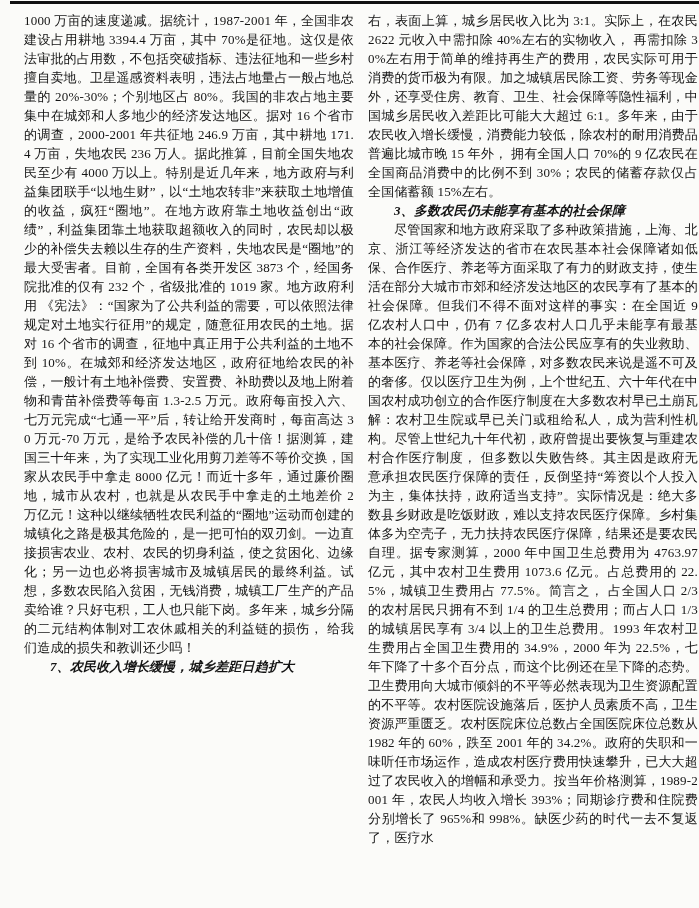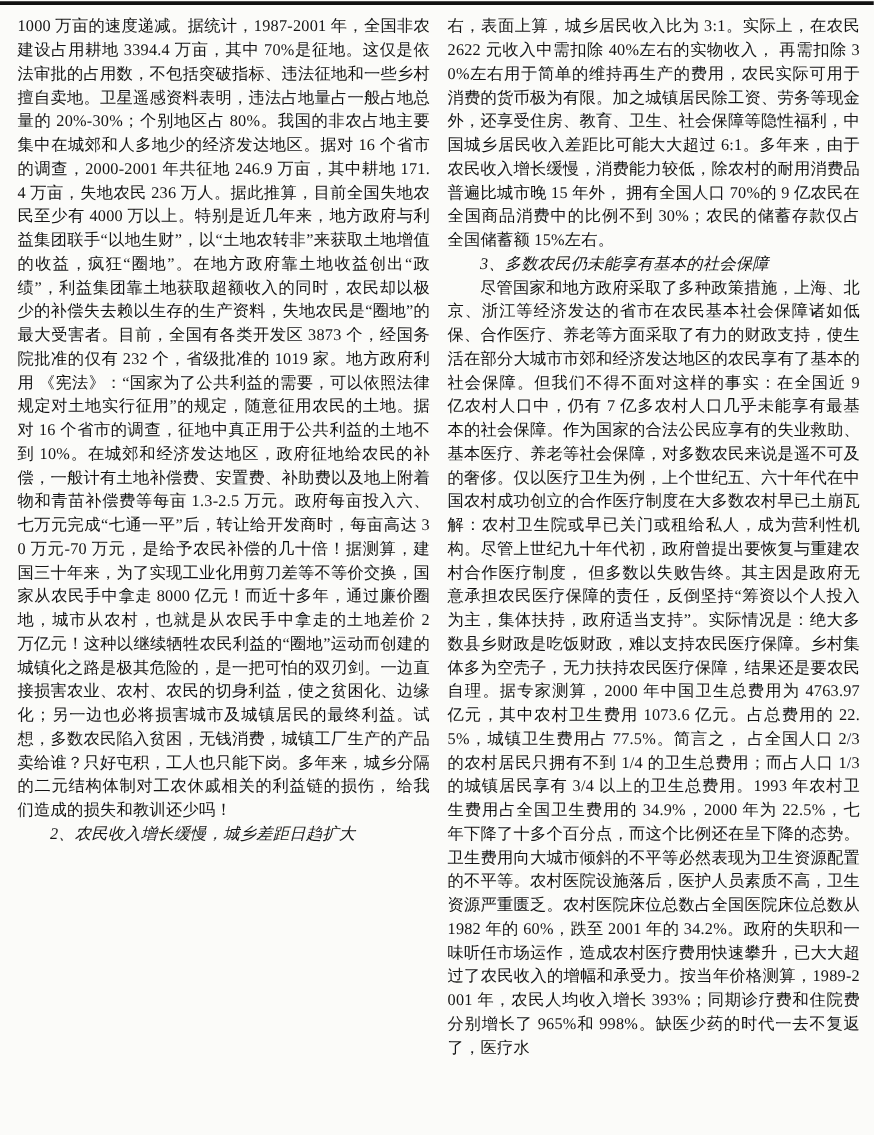--- a/index.html
+++ b/index.html
@@ -11,20 +11,21 @@
     height: 908px;
     background: #fafaf8;
     position: relative;
     overflow: hidden;
     font-family: "Liberation Serif", serif;
   }
   .page {
     position: absolute;
     inset: 0;
     background: #fbfbf9;
+    margin-left: 10px;
   }
   .top-rule {
     position: absolute;
     top: 1px;
     left: 0;
     width: 699px;
     height: 3px;
     background: #111111;
   }
   .columns {
@@ -47,33 +48,33 @@
     margin: 0;
     word-break: break-all;
   }
   .para-indent {
     text-indent: 2em;
   }
   .section-heading {
     margin: 0;
     text-indent: 2em;
     font-style: italic;
-    font-weight: 400;
+    font-weight: 700;
     word-break: break-all;
   }
 </style>
 </head>
 <body>
 
 <div class="page">
   <div class="top-rule"></div>
   <div class="columns">
     <div class="col">
       <p>1000 万亩的速度递减。据统计，1987-2001 年，全国非农建设占用耕地 3394.4 万亩，其中 70%是征地。这仅是依法审批的占用数，不包括突破指标、违法征地和一些乡村擅自卖地。卫星遥感资料表明，违法占地量占一般占地总量的 20%-30%；个别地区占 80%。我国的非农占地主要集中在城郊和人多地少的经济发达地区。据对 16 个省市的调查，2000-2001 年共征地 246.9 万亩，其中耕地 171.4 万亩，失地农民 236 万人。据此推算，目前全国失地农民至少有 4000 万以上。特别是近几年来，地方政府与利益集团联手“以地生财”，以“土地农转非”来获取土地增值的收益，疯狂“圈地”。在地方政府靠土地收益创出“政绩”，利益集团靠土地获取超额收入的同时，农民却以极少的补偿失去赖以生存的生产资料，失地农民是“圈地”的最大受害者。目前，全国有各类开发区 3873 个，经国务院批准的仅有 232 个，省级批准的 1019 家。地方政府利用 《宪法》：“国家为了公共利益的需要，可以依照法律规定对土地实行征用”的规定，随意征用农民的土地。据对 16 个省市的调查，征地中真正用于公共利益的土地不到 10%。在城郊和经济发达地区，政府征地给农民的补偿，一般计有土地补偿费、安置费、补助费以及地上附着物和青苗补偿费等每亩 1.3-2.5 万元。政府每亩投入六、七万元完成“七通一平”后，转让给开发商时，每亩高达 30 万元-70 万元，是给予农民补偿的几十倍！据测算，建国三十年来，为了实现工业化用剪刀差等不等价交换，国家从农民手中拿走 8000 亿元！而近十多年，通过廉价圈地，城市从农村，也就是从农民手中拿走的土地差价 2 万亿元！这种以继续牺牲农民利益的“圈地”运动而创建的城镇化之路是极其危险的，是一把可怕的双刃剑。一边直接损害农业、农村、农民的切身利益，使之贫困化、边缘化；另一边也必将损害城市及城镇居民的最终利益。试想，多数农民陷入贫困，无钱消费，城镇工厂生产的产品卖给谁？只好屯积，工人也只能下岗。多年来，城乡分隔的二元结构体制对工农休戚相关的利益链的损伤， 给我们造成的损失和教训还少吗！</p>
-      <p class="section-heading">2、农民收入增长缓慢，城乡差距日趋扩大</p>
+      <p class="section-heading">7、农民收入增长缓慢，城乡差距日趋扩大</p>
     </div>
     <div class="col">
       <p>右，表面上算，城乡居民收入比为 3:1。实际上，在农民 2622 元收入中需扣除 40%左右的实物收入， 再需扣除 30%左右用于简单的维持再生产的费用，农民实际可用于消费的货币极为有限。加之城镇居民除工资、劳务等现金外，还享受住房、教育、卫生、社会保障等隐性福利，中国城乡居民收入差距比可能大大超过 6:1。多年来，由于农民收入增长缓慢，消费能力较低，除农村的耐用消费品普遍比城市晚 15 年外， 拥有全国人口 70%的 9 亿农民在全国商品消费中的比例不到 30%；农民的储蓄存款仅占全国储蓄额 15%左右。</p>
       <p class="section-heading">3、多数农民仍未能享有基本的社会保障</p>
       <p class="para-indent">尽管国家和地方政府采取了多种政策措施，上海、北京、浙江等经济发达的省市在农民基本社会保障诸如低保、合作医疗、养老等方面采取了有力的财政支持，使生活在部分大城市市郊和经济发达地区的农民享有了基本的社会保障。但我们不得不面对这样的事实：在全国近 9 亿农村人口中，仍有 7 亿多农村人口几乎未能享有最基本的社会保障。作为国家的合法公民应享有的失业救助、基本医疗、养老等社会保障，对多数农民来说是遥不可及的奢侈。仅以医疗卫生为例，上个世纪五、六十年代在中国农村成功创立的合作医疗制度在大多数农村早已土崩瓦解：农村卫生院或早已关门或租给私人，成为营利性机构。尽管上世纪九十年代初，政府曾提出要恢复与重建农村合作医疗制度， 但多数以失败告终。其主因是政府无意承担农民医疗保障的责任，反倒坚持“筹资以个人投入为主，集体扶持，政府适当支持”。实际情况是：绝大多数县乡财政是吃饭财政，难以支持农民医疗保障。乡村集体多为空壳子，无力扶持农民医疗保障，结果还是要农民自理。据专家测算，2000 年中国卫生总费用为 4763.97 亿元，其中农村卫生费用 1073.6 亿元。占总费用的 22.5%，城镇卫生费用占 77.5%。简言之， 占全国人口 2/3 的农村居民只拥有不到 1/4 的卫生总费用；而占人口 1/3 的城镇居民享有 3/4 以上的卫生总费用。1993 年农村卫生费用占全国卫生费用的 34.9%，2000 年为 22.5%，七年下降了十多个百分点，而这个比例还在呈下降的态势。卫生费用向大城市倾斜的不平等必然表现为卫生资源配置的不平等。农村医院设施落后，医护人员素质不高，卫生资源严重匮乏。农村医院床位总数占全国医院床位总数从 1982 年的 60%，跌至 2001 年的 34.2%。政府的失职和一味听任市场运作，造成农村医疗费用快速攀升，已大大超过了农民收入的增幅和承受力。按当年价格测算，1989-2001 年，农民人均收入增长 393%；同期诊疗费和住院费分别增长了 965%和 998%。缺医少药的时代一去不复返了，医疗水</p>
     </div>
   </div>
 </div>
 
 </body></html>

